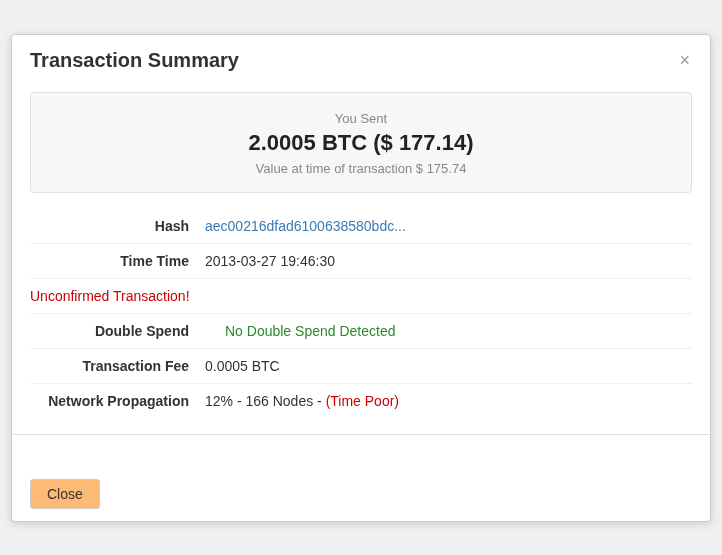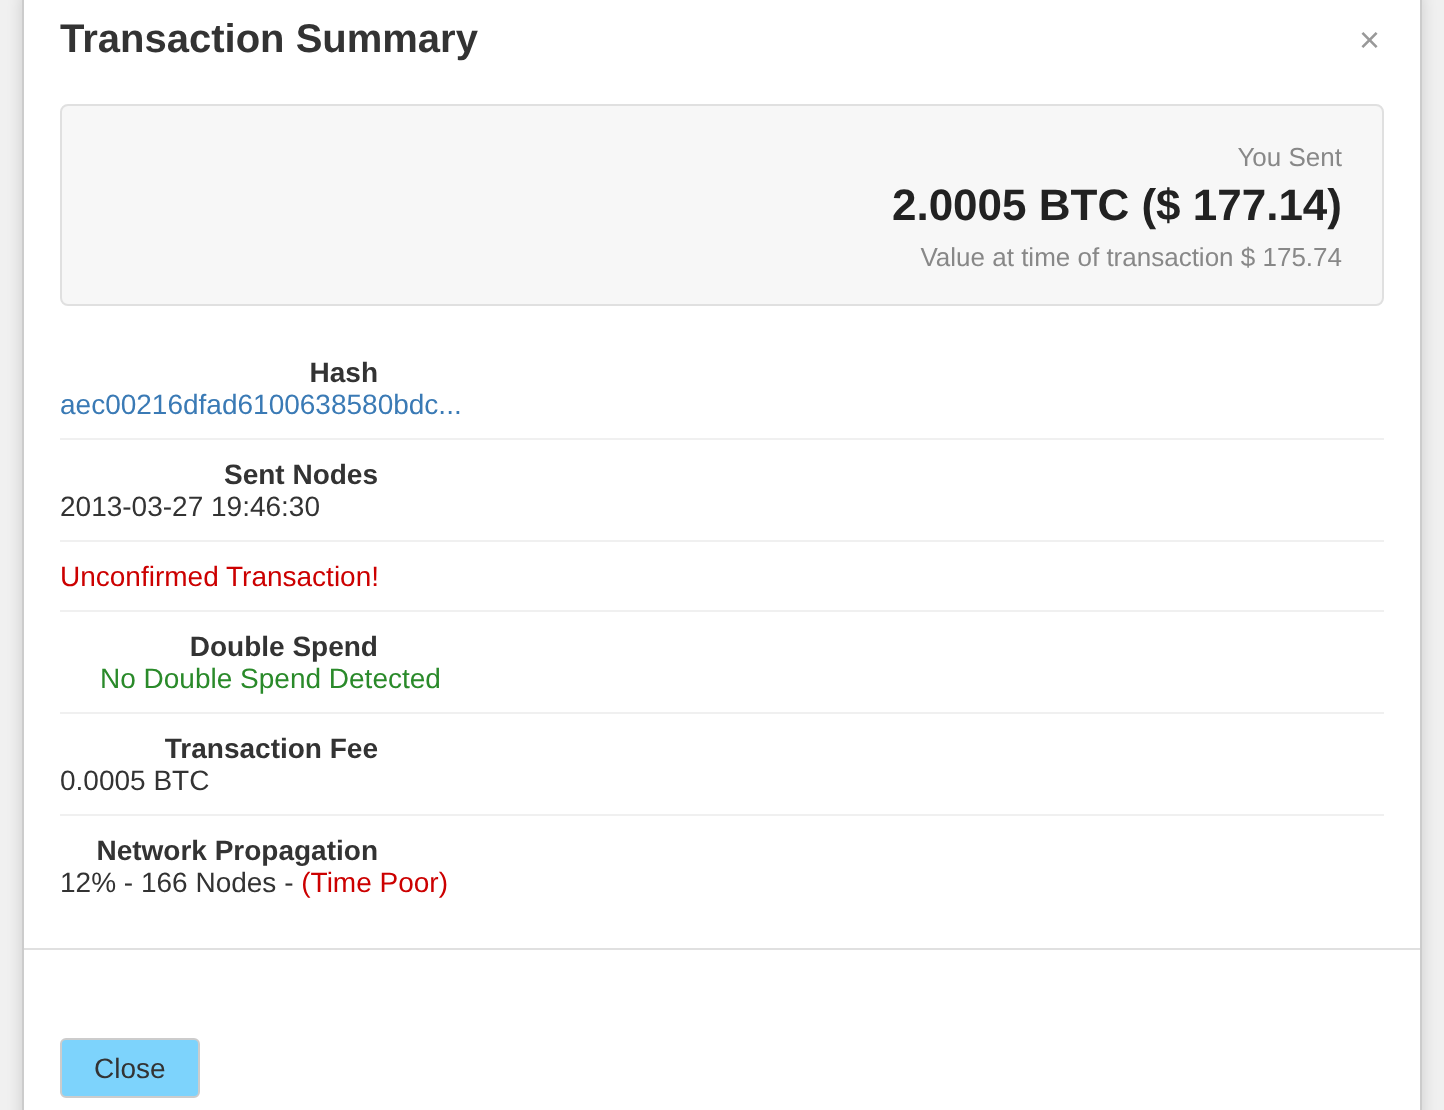--- a/index.html
+++ b/index.html
@@ -51,21 +51,21 @@
       border: none;
       padding: 0 2px;
     }
 
     .summary-box {
       margin: 10px 18px 16px 18px;
       background: #f7f7f7;
       border: 1px solid #e0e0e0;
       border-radius: 4px;
       padding: 18px 20px 16px 20px;
-      text-align: right;
+      text-align: center;
     }
 
     .you-sent-label {
       font-size: 13px;
       color: #888888;
       margin-bottom: 4px;
     }
 
     .amount-main {
       font-size: 22px;
@@ -81,21 +81,20 @@
 
     .details-table {
       margin: 0 18px 16px 18px;
     }
 
     .detail-row {
       display: flex;
       align-items: flex-start;
       padding: 9px 0;
       border-bottom: 1px solid #f0f0f0;
-      flex-direction: column;
     }
 
     .detail-row:last-child {
       border-bottom: none;
     }
 
     .detail-label {
       font-weight: bold;
       color: #333333;
       width: 175px;
@@ -137,21 +136,21 @@
     .dialog-footer {
       border-top: 1px solid #e0e0e0;
       padding: 12px 18px;
       display: flex;
       align-items: center;
     }
 
     .close-button {
       padding: 6px 16px;
       font-size: 14px;
-      background: #7dd3fc;
+      background: #fdba74;
       border: 1px solid #cccccc;
       border-radius: 3px;
       cursor: pointer;
       color: #333333;
       margin-top: 32px;
     }
   </style>
 </head>
 <body>
 
@@ -167,21 +166,21 @@
     <div class="value-at-time">Value at time of transaction $ 175.74</div>
   </div>
 
   <div class="details-table">
 
   <div class="detail-row">
         <span class="detail-label">Hash</span>
         <span><a class="detail-value hash-link" href="#">aec00216dfad6100638580bdc...</a></span>
       </div>
       <div class="detail-row">
-        <span class="detail-label">Sent Nodes</span>
+        <span class="detail-label">Time Time</span>
         <span><span class="detail-value">2013-03-27 19:46:30</span></span>
       </div>
       <div class="detail-row">
         <span><span class="detail-value unconfirmed">Unconfirmed Transaction!</span></span>
       </div>
       <div class="detail-row">
         <span class="detail-label">Double Spend</span>
         <span><span class="detail-value no-double-spend">No Double Spend Detected</span></span>
       </div>
       <div class="detail-row">

